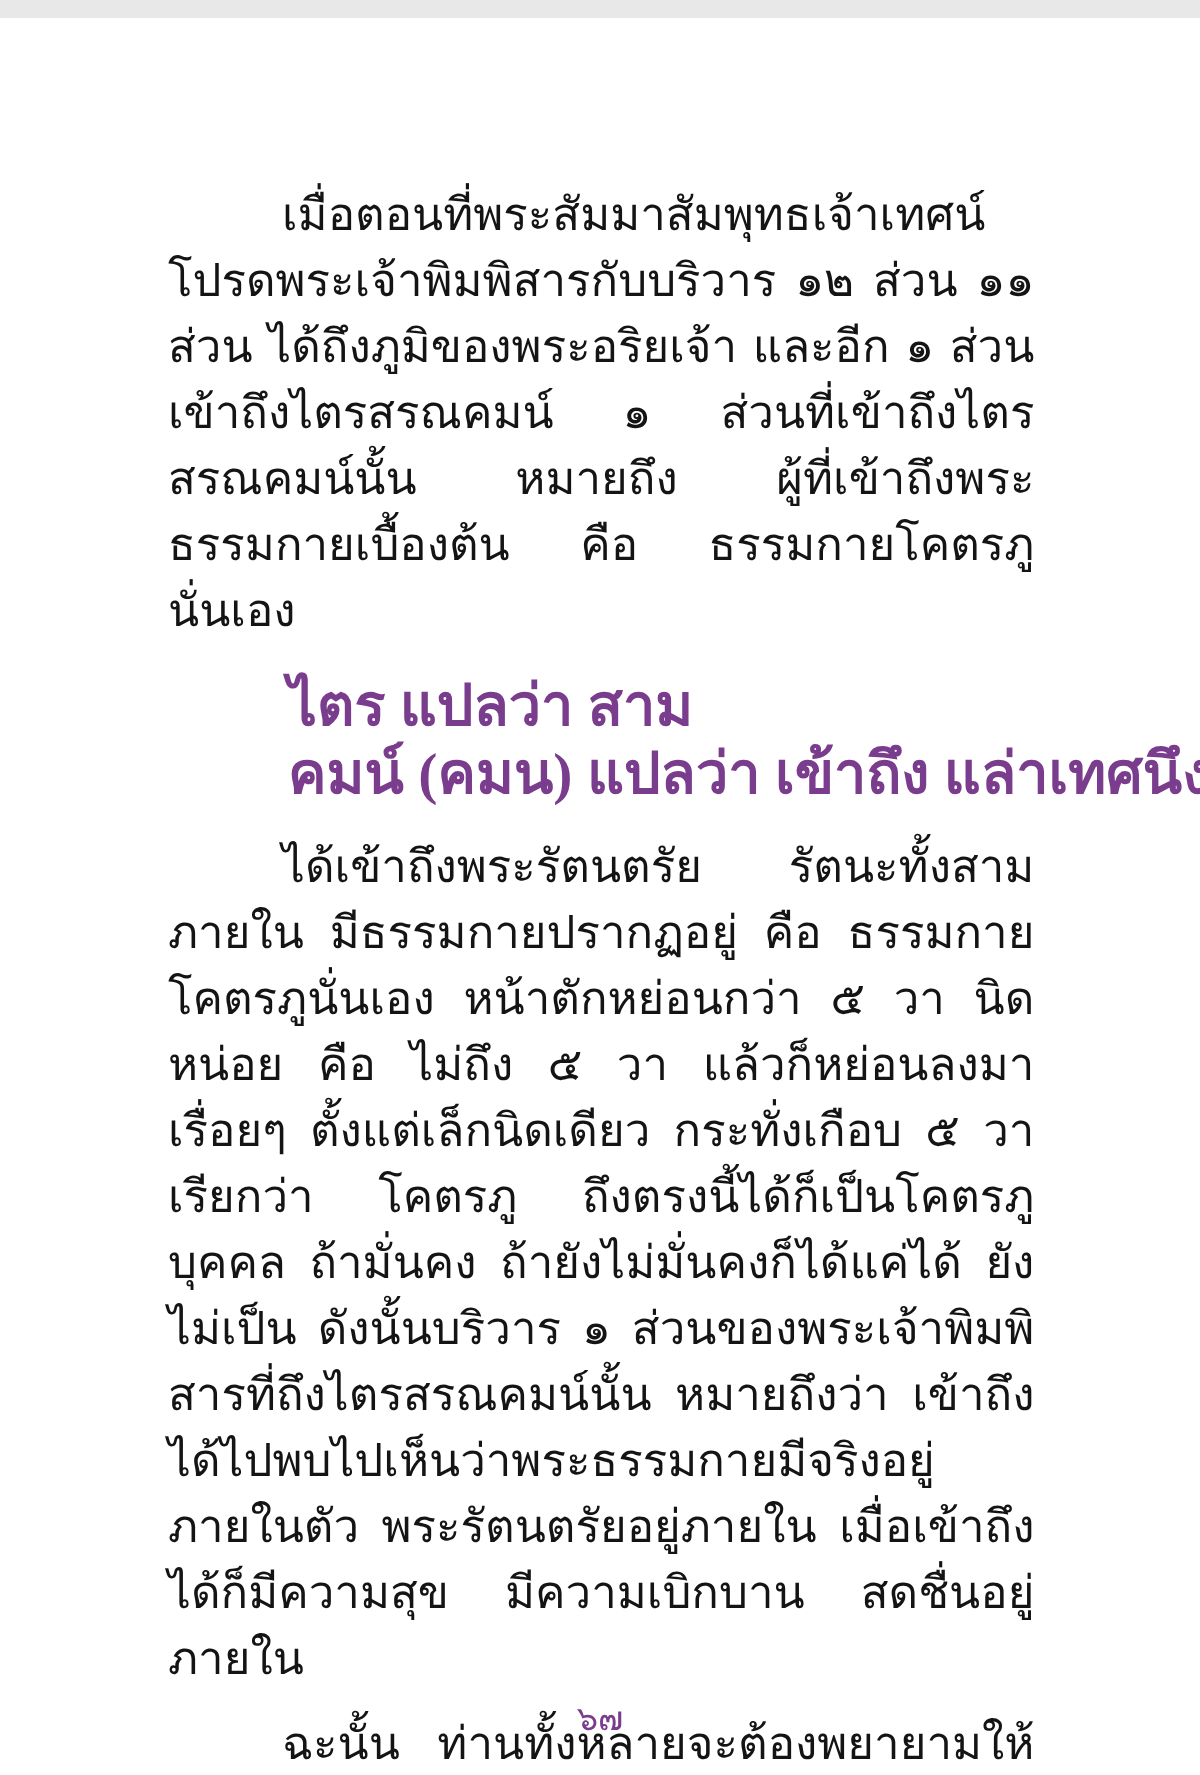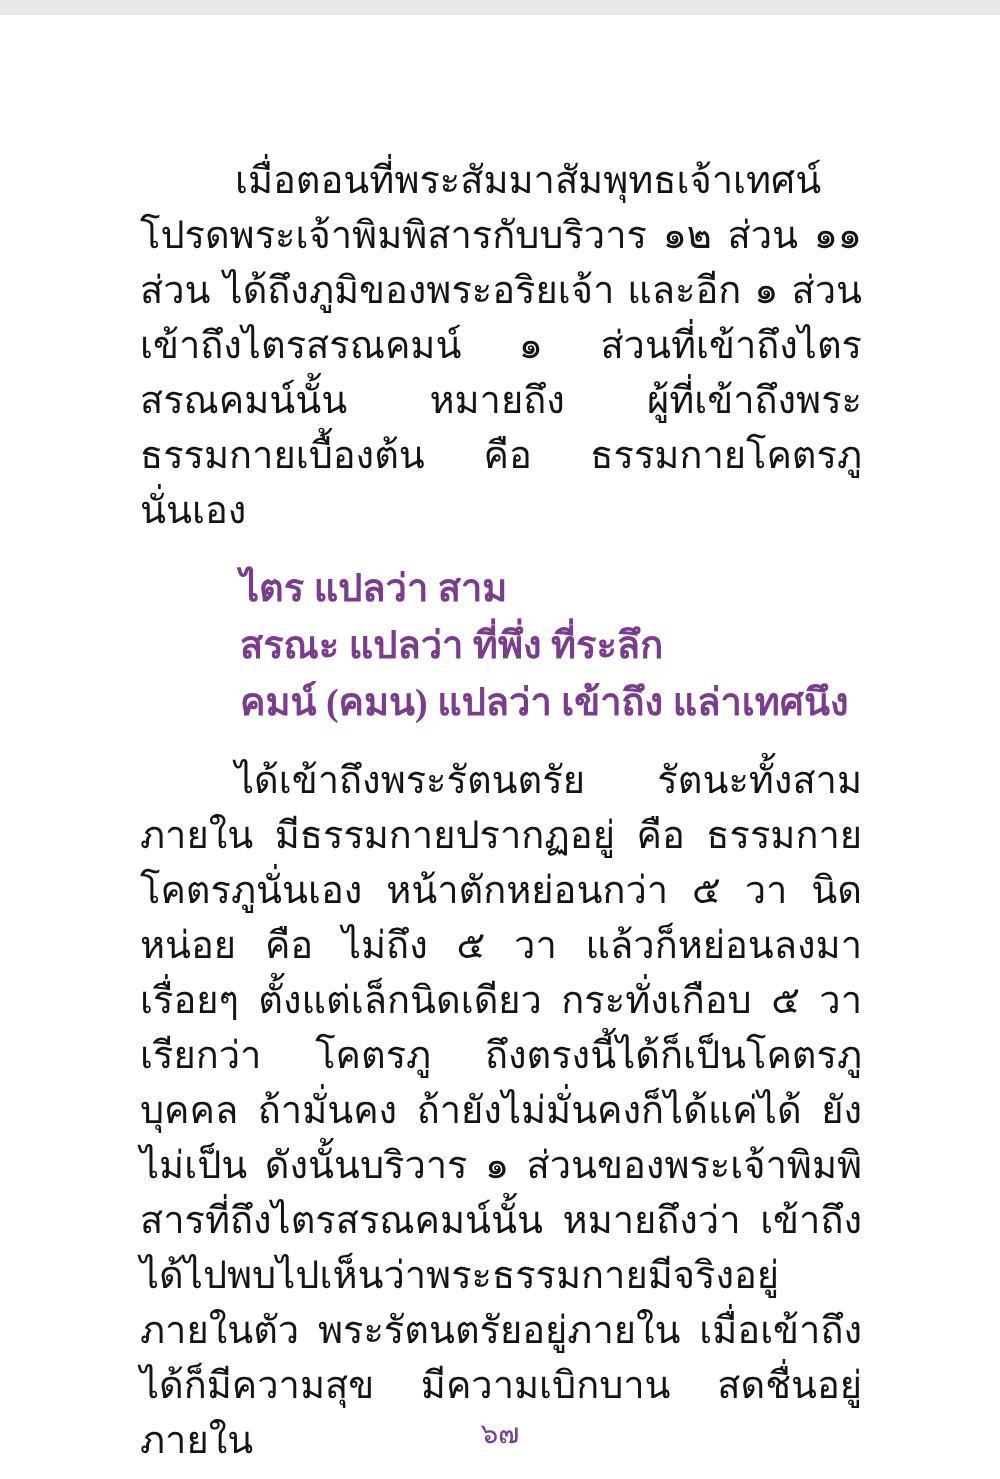--- a/index.html
+++ b/index.html
@@ -33,21 +33,21 @@
     line-height: 55px;
     text-align: justify;
     text-indent: 95px;
     color: var(--text);
   }
   .para + .para { margin-top: 16px; }
   .definitions {
     margin: 22px 0 22px 100px;
     color: var(--accent);
     font-weight: bold;
-    font-size: 38px;
+    font-size: 48px;
     line-height: 57px;
   }
   .definition-line { white-space: nowrap; }
   .page-number {
     position: absolute;
     left: 0;
     right: 0;
     bottom: 44px;
     text-align: center;
     color: var(--accent);
@@ -59,21 +59,20 @@
 </head>
 <body>
 
 <div class="page">
   <div class="content">
 
     <p class="para">เมื่อตอนที่พระสัมมาสัมพุทธเจ้าเทศน์โปรดพระเจ้าพิมพิสารกับบริวาร ๑๒ ส่วน ๑๑ ส่วน ได้ถึงภูมิของพระอริยเจ้า และอีก ๑ ส่วน เข้าถึงไตรสรณคมน์ ๑ ส่วนที่เข้าถึงไตรสรณคมน์นั้น หมายถึง ผู้ที่เข้าถึงพระธรรมกายเบื้องต้น คือ ธรรมกายโคตรภูนั่นเอง</p>
 
     <div class="definitions">
       <div class="definition-line">ไตร แปลว่า สาม</div>
-      <div class="definition-line">สรณะ แปลว่า ที่พึ่ง ที่ระลึก</div>
       <div class="definition-line">คมน์ (คมน) แปลว่า เข้าถึง แล่าเทศนึง</div>
     </div>
 
     <p class="para">ได้เข้าถึงพระรัตนตรัย รัตนะทั้งสามภายใน มีธรรมกายปรากฏอยู่ คือ ธรรมกายโคตรภูนั่นเอง หน้าตักหย่อนกว่า ๕ วา นิดหน่อย คือ ไม่ถึง ๕ วา แล้วก็หย่อนลงมาเรื่อยๆ ตั้งแต่เล็กนิดเดียว กระทั่งเกือบ ๕ วา เรียกว่า โคตรภู ถึงตรงนี้ได้ก็เป็นโคตรภูบุคคล ถ้ามั่นคง ถ้ายังไม่มั่นคงก็ได้แค่ได้ ยังไม่เป็น ดังนั้นบริวาร ๑ ส่วนของพระเจ้าพิมพิสารที่ถึงไตรสรณคมน์นั้น หมายถึงว่า เข้าถึง ได้ไปพบไปเห็นว่าพระธรรมกายมีจริงอยู่ภายในตัว พระรัตนตรัยอยู่ภายใน เมื่อเข้าถึงได้ก็มีความสุข มีความเบิกบาน สดชื่นอยู่ภายใน</p>
 
     <p class="para">ฉะนั้น ท่านทั้งหลายจะต้องพยายามให้เข้าถึงพระธรรมกายนี้ให้ได้ จึงจะได้ชื่อว่า เป็นชาวพุทธที่สมบูรณ์</p>
 
   </div>
 
   <div class="page-number">๖๗</div>

